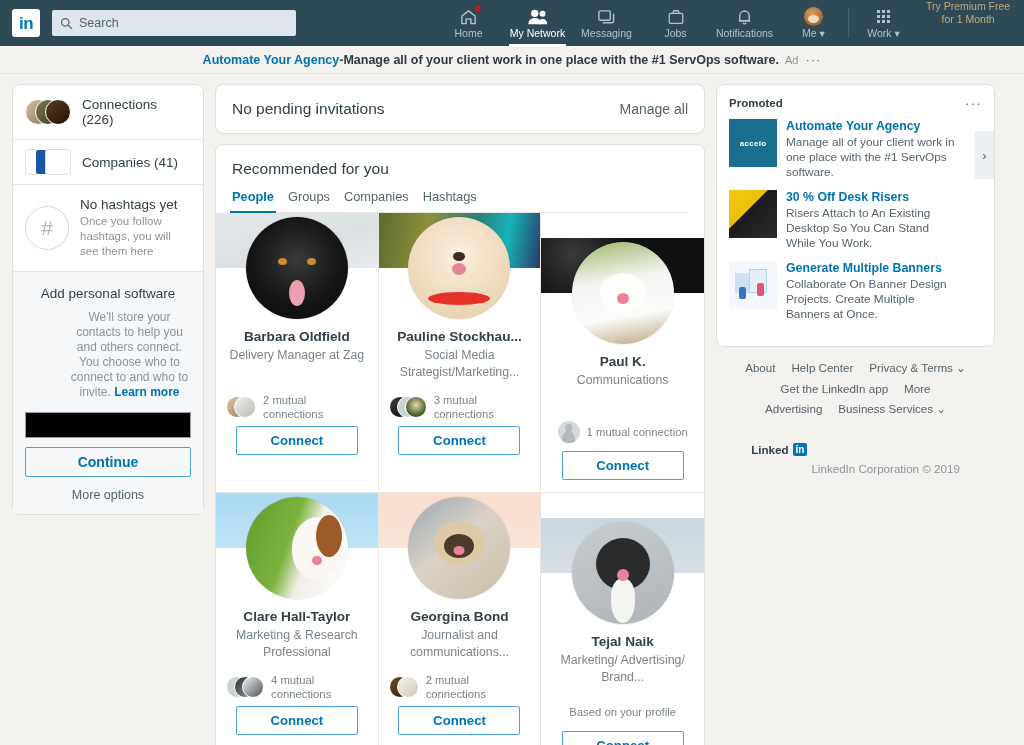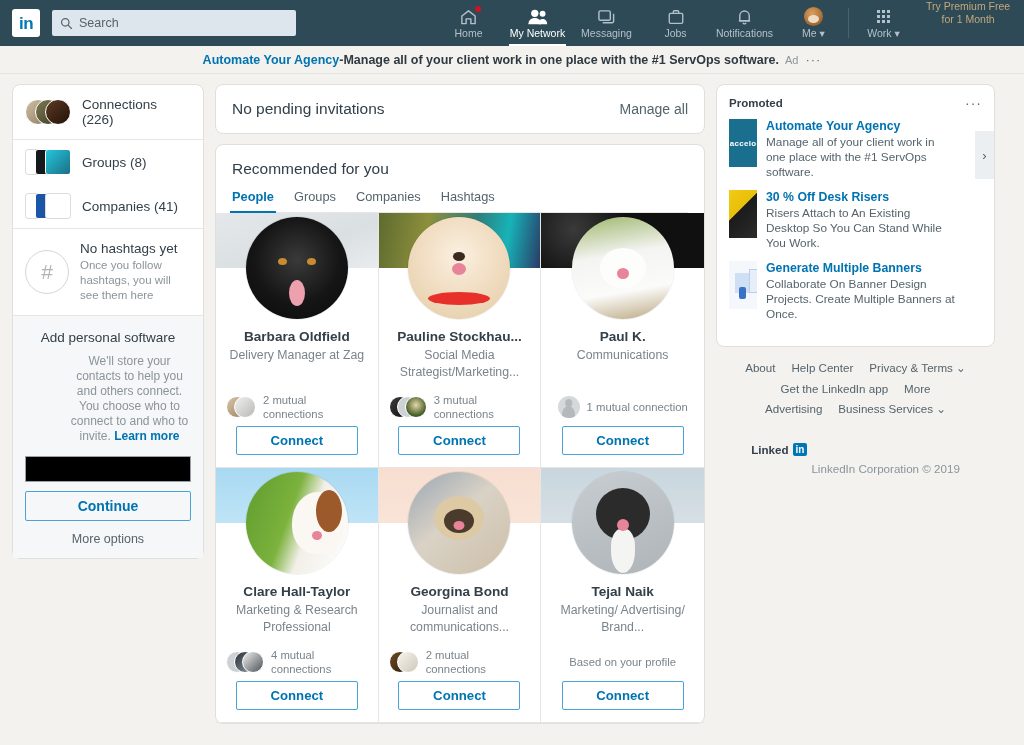--- a/index.html
+++ b/index.html
@@ -158,42 +158,42 @@
   .invites {
     display: flex; align-items: center; justify-content: space-between;
     padding: 15px 16px; margin-bottom: 10px;
   }
   .invites-title { font-size: 15.5px; color: #33404a; }
   .manage-all { font-size: 14px; color: #55636c; cursor: pointer; }
 
   .rec-head { padding: 15px 16px 0 16px; }
   .rec-title { font-size: 15.5px; color: #33404a; }
   .tabs {
-    display: flex; gap: 20px; margin-top: 11px;
+    display: flex; gap: 14px; margin-top: 11px;
     border-bottom: 1px solid #e7e6e3;
   }
   .tab {
     font-size: 12.8px; color: #55636c; padding-bottom: 8px;
     cursor: pointer; position: relative;
   }
   .tab.active { color: #0073b1; font-weight: bold; }
   .tab.active::after {
     content: ""; position: absolute; left: -2px; right: -2px; bottom: -1px;
     height: 2px; background: #0073b1;
   }
 
   .grid {
     display: grid; grid-template-columns: repeat(3, 1fr);
   }
   .pcard {
     border-right: 1px solid #e7e6e3; border-bottom: 1px solid #e7e6e3;
     padding-bottom: 12px; position: relative; cursor: pointer;
     display: flex; flex-direction: column; align-items: center;
   }
-  .pcard:nth-child(3n) { border-right: none; }
+  .pcard:nth-child(3n) { border-right: none; margin-top: 25px; }
   .cover { width: 100%; height: 55px; }
   .pavatar {
     width: 104px; height: 104px; border-radius: 50%;
     margin-top: -52px; border: 1px solid rgba(0,0,0,0.06);
     overflow: hidden; position: relative; flex: 0 0 auto;
   }
   .pname {
     font-size: 13.6px; font-weight: bold; color: #33404a;
     margin-top: 9px; text-align: center; padding: 0 8px;
     white-space: nowrap; overflow: hidden; text-overflow: ellipsis;
@@ -249,21 +249,21 @@
   .promo-head {
     display: flex; align-items: center; justify-content: space-between;
     padding: 10px 12px 4px 12px;
   }
   .promo-label { font-size: 11.5px; font-weight: bold; color: #33404a; }
   .promo-dots { color: #5f6b73; letter-spacing: 1px; cursor: pointer; font-size: 14px; }
   .promo-body { position: relative; padding: 4px 12px 14px 12px; }
   .promo-item { display: flex; gap: 9px; margin-bottom: 10px; }
   .promo-item:last-child { margin-bottom: 0; }
   .promo-thumb {
-    width: 28px; height: 48px; flex: 0 0 auto; overflow: hidden;
+    width: 48px; height: 48px; flex: 0 0 auto; overflow: hidden;
     position: relative;
   }
   .promo-txt { padding-right: 26px; }
   .promo-title {
     font-size: 12.3px; font-weight: bold; color: #0073b1;
     cursor: pointer; line-height: 15px;
   }
   .promo-desc { font-size: 11.8px; color: #55636c; line-height: 15px; margin-top: 1px; }
   .promo-next {
     position: absolute; right: 0; top: 16px;
@@ -417,28 +417,20 @@
             <div class="th" style="background:linear-gradient(135deg,#5c3a22,#241109);"></div>
           </div>
           <div class="lrow-label">Connections (226)</div>
         </div>
       </div>
 
       <div class="lsec">
         <div class="lrow tight">
           <div class="stack sq">
             <div class="th" style="background:#ffffff;border:1px solid #dcdcdc;"></div>
-            <div class="th" style="background:#16191c;"></div>
-            <div class="th" style="background:linear-gradient(135deg,#24c6dc,#1b6f86);"></div>
-          </div>
-          <div class="lrow-label">Groups (8)</div>
-        </div>
-        <div class="lrow tight">
-          <div class="stack sq">
-            <div class="th" style="background:#ffffff;border:1px solid #dcdcdc;"></div>
             <div class="th" style="background:#1b55a8;"></div>
             <div class="th" style="background:#ffffff;border:1px solid #dcdcdc;"></div>
           </div>
           <div class="lrow-label">Companies (41)</div>
         </div>
       </div>
 
       <div class="lsec">
         <div class="lrow">
           <div class="hash-circle">

